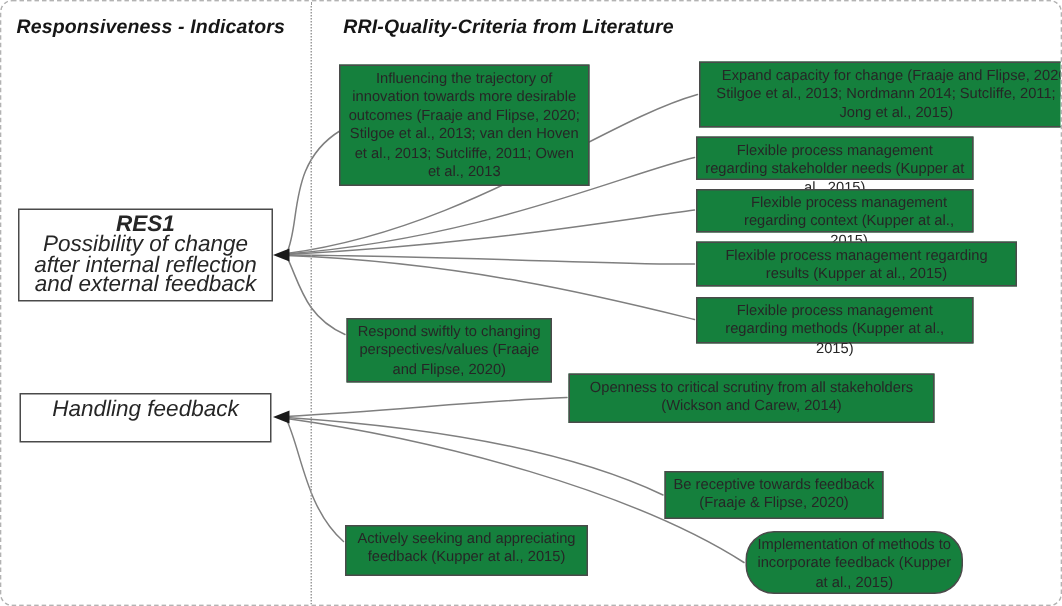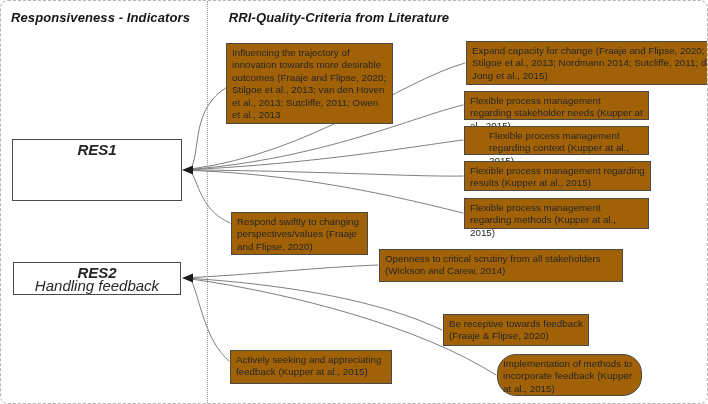--- a/index.html
+++ b/index.html
@@ -22,43 +22,44 @@
     font-size:13px;font-weight:bold;font-style:italic;
     color:#161616;letter-spacing:0.1px;
     white-space:nowrap;
   }
   .hdr-left{left:10px;}
   .hdr-right{left:206px;width:264px;text-align:center;}
   svg.wires{position:absolute;left:0;top:0;pointer-events:none;}
   .box{
     position:absolute;
     box-sizing:border-box;
-    background:#a16207;
+    background:#15803d;
     border:1px solid #4a4a4a;
     font-size:9.8px;line-height:12.4px;
     color:#262626;
     padding:3px 5px 2px 5px;
+    text-align:center;
   }
   .ind{
     background:#fff;
     text-align:center;
     font-style:italic;
     font-size:15px;line-height:13.4px;
     padding:3px 6px;
   }
   .ind .code{font-weight:bold;}
   
   .b-res1{left:11px;top:138px;width:170px;height:62px;}
   .b-res2{left:12px;top:261px;width:168px;height:33px;}
   
   .b-influencing{left:225px;top:42px;width:167px;height:81px;}
   .b-expand{left:465px;top:40px;width:263px;height:44px;}
   .b-flex-stakeholder{left:463px;top:90px;width:185px;height:29px;}
   .b-flex-context{left:463px;top:125px;width:185px;height:29px;padding-left:24px;}
-  .b-flex-results{left:463px;top:160px;width:187px;height:30px;}
+  .b-flex-results{left:463px;top:160px;width:214px;height:30px;}
   .b-flex-methods{left:463px;top:197px;width:185px;height:31px;}
   .b-respond{left:230px;top:211px;width:137px;height:43px;}
   .b-openness{left:378px;top:248px;width:244px;height:33px;}
   .b-receptive{left:442px;top:313px;width:146px;height:32px;}
   .b-actively{left:229px;top:349px;width:162px;height:34px;}
   .b-implementation{left:496px;top:353px;width:145px;height:42px;border-radius:19px;}
 </style>
 </head>
 <body>
 
@@ -86,24 +87,24 @@
     </g>
   </svg>
 
   <div class="divider"></div>
 
   <div class="hdr hdr-left">Responsiveness - Indicators</div>
   <div class="hdr hdr-right">RRI-Quality-Criteria from Literature</div>
 
   <div class="box ind b-res1">
     <div class="code">RES1</div>
+    <div>Possibility of change after internal reflection and external feedback</div>
   </div>
 
   <div class="box ind b-res2">
-    <div class="code">RES2</div>
     <div>Handling feedback</div>
   </div>
 
   <div class="box b-influencing">Influencing the trajectory of innovation towards more desirable outcomes (Fraaje and Flipse, 2020; Stilgoe et al., 2013; van den Hoven et al., 2013; Sutcliffe, 2011; Owen et al., 2013</div>
 
   <div class="box b-expand">Expand capacity for change (Fraaje and Flipse, 2020; Stilgoe et al., 2013; Nordmann 2014; Sutcliffe, 2011; de Jong et al., 2015)</div>
 
   <div class="box b-flex-stakeholder">Flexible process management regarding stakeholder needs (Kupper at al., 2015)</div>
 
   <div class="box b-flex-context">Flexible process management regarding context (Kupper at al., 2015)</div>

